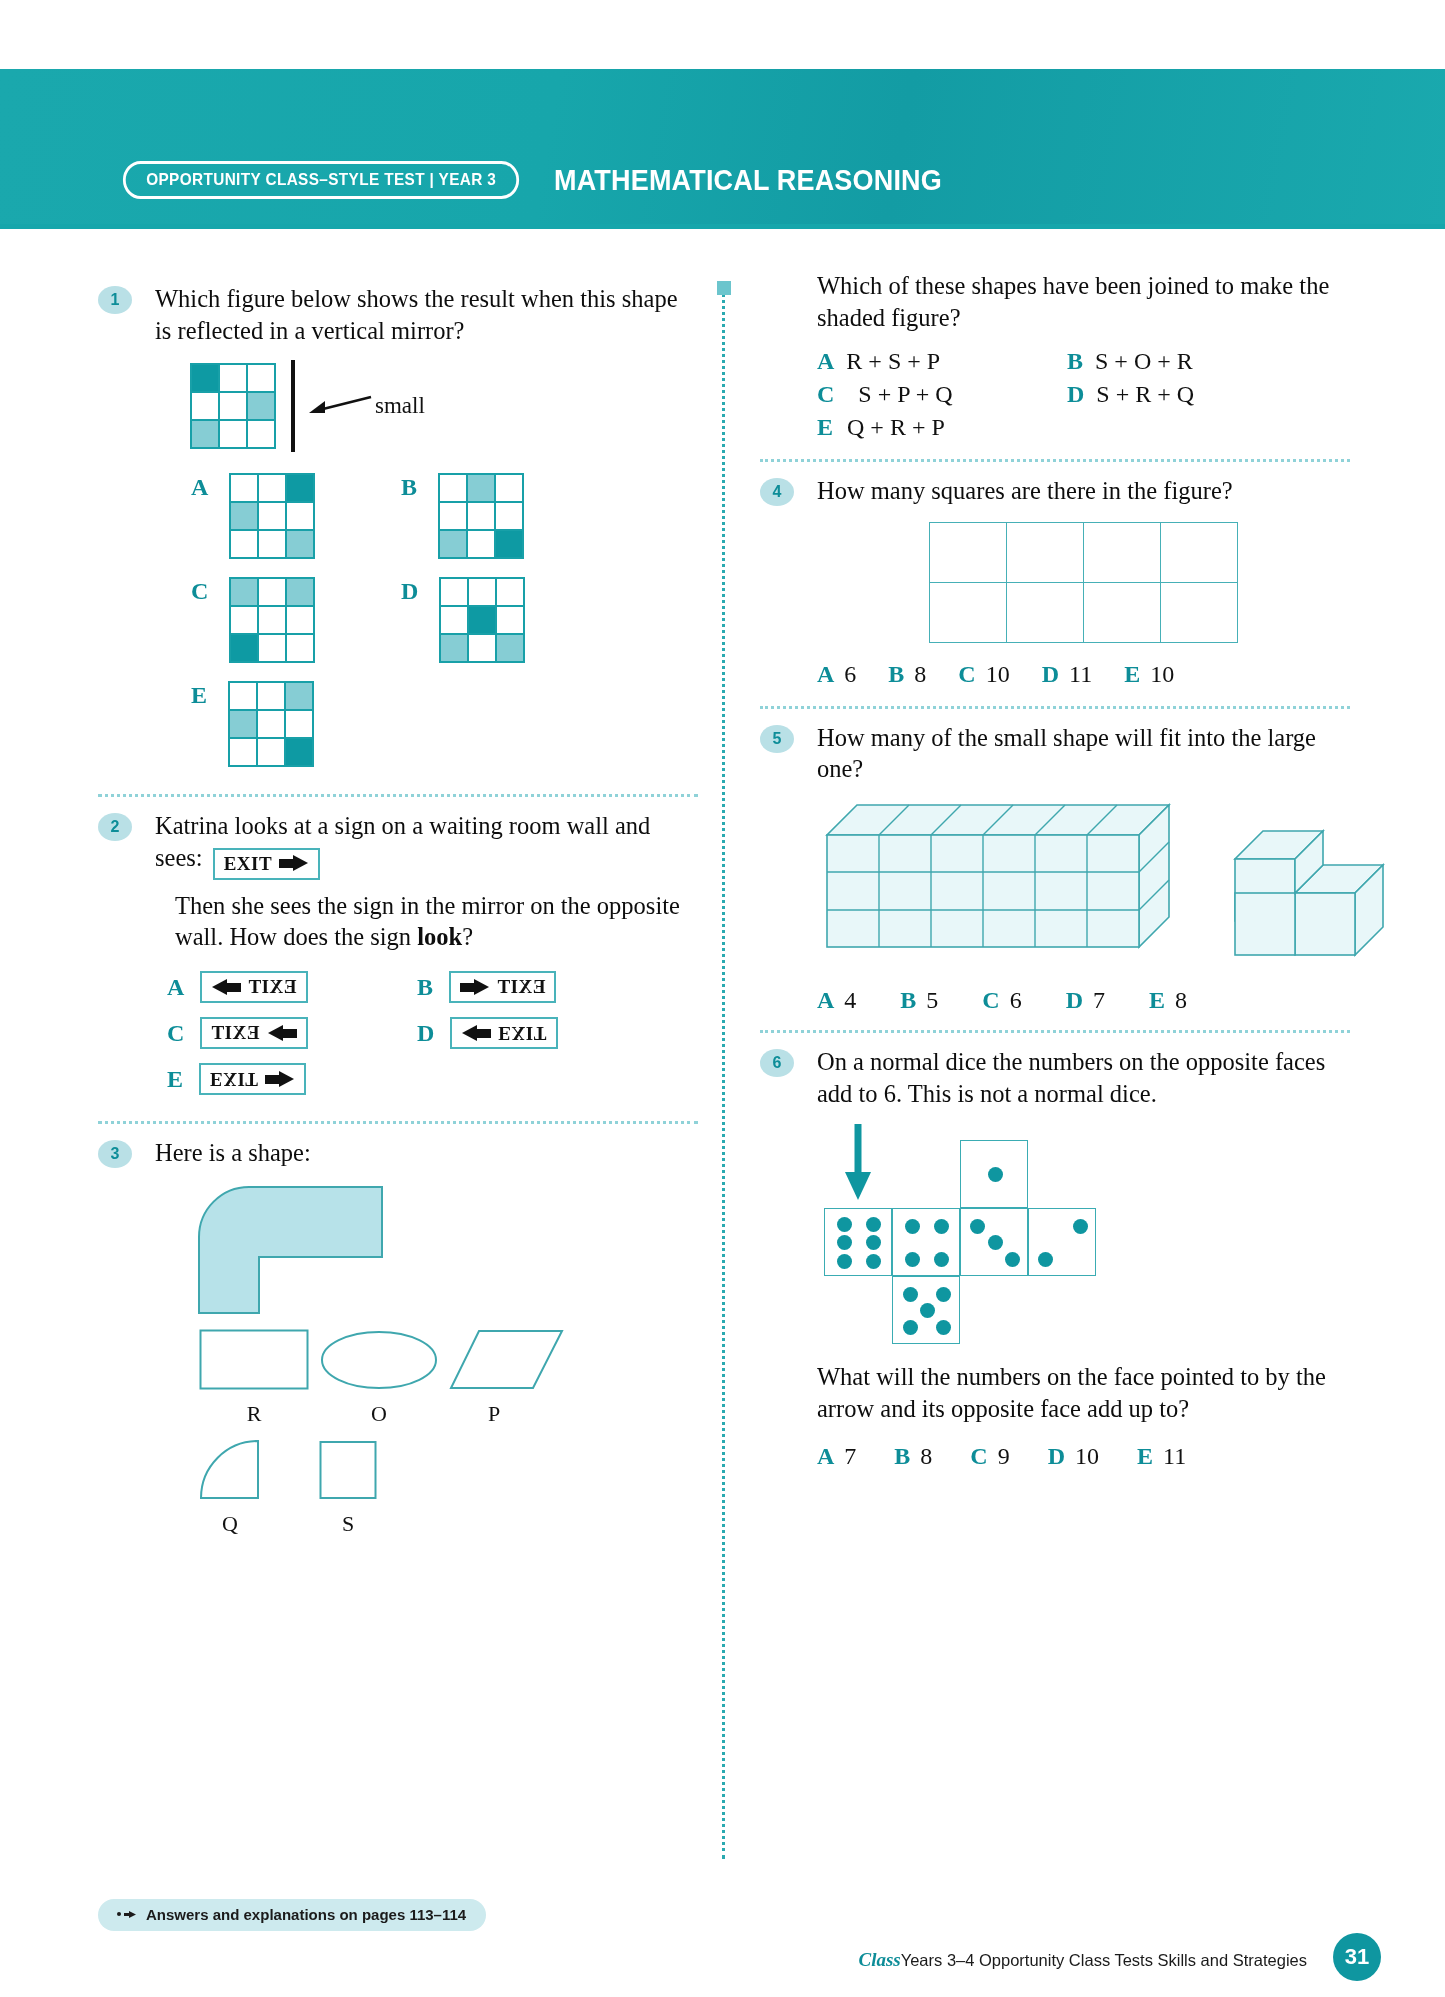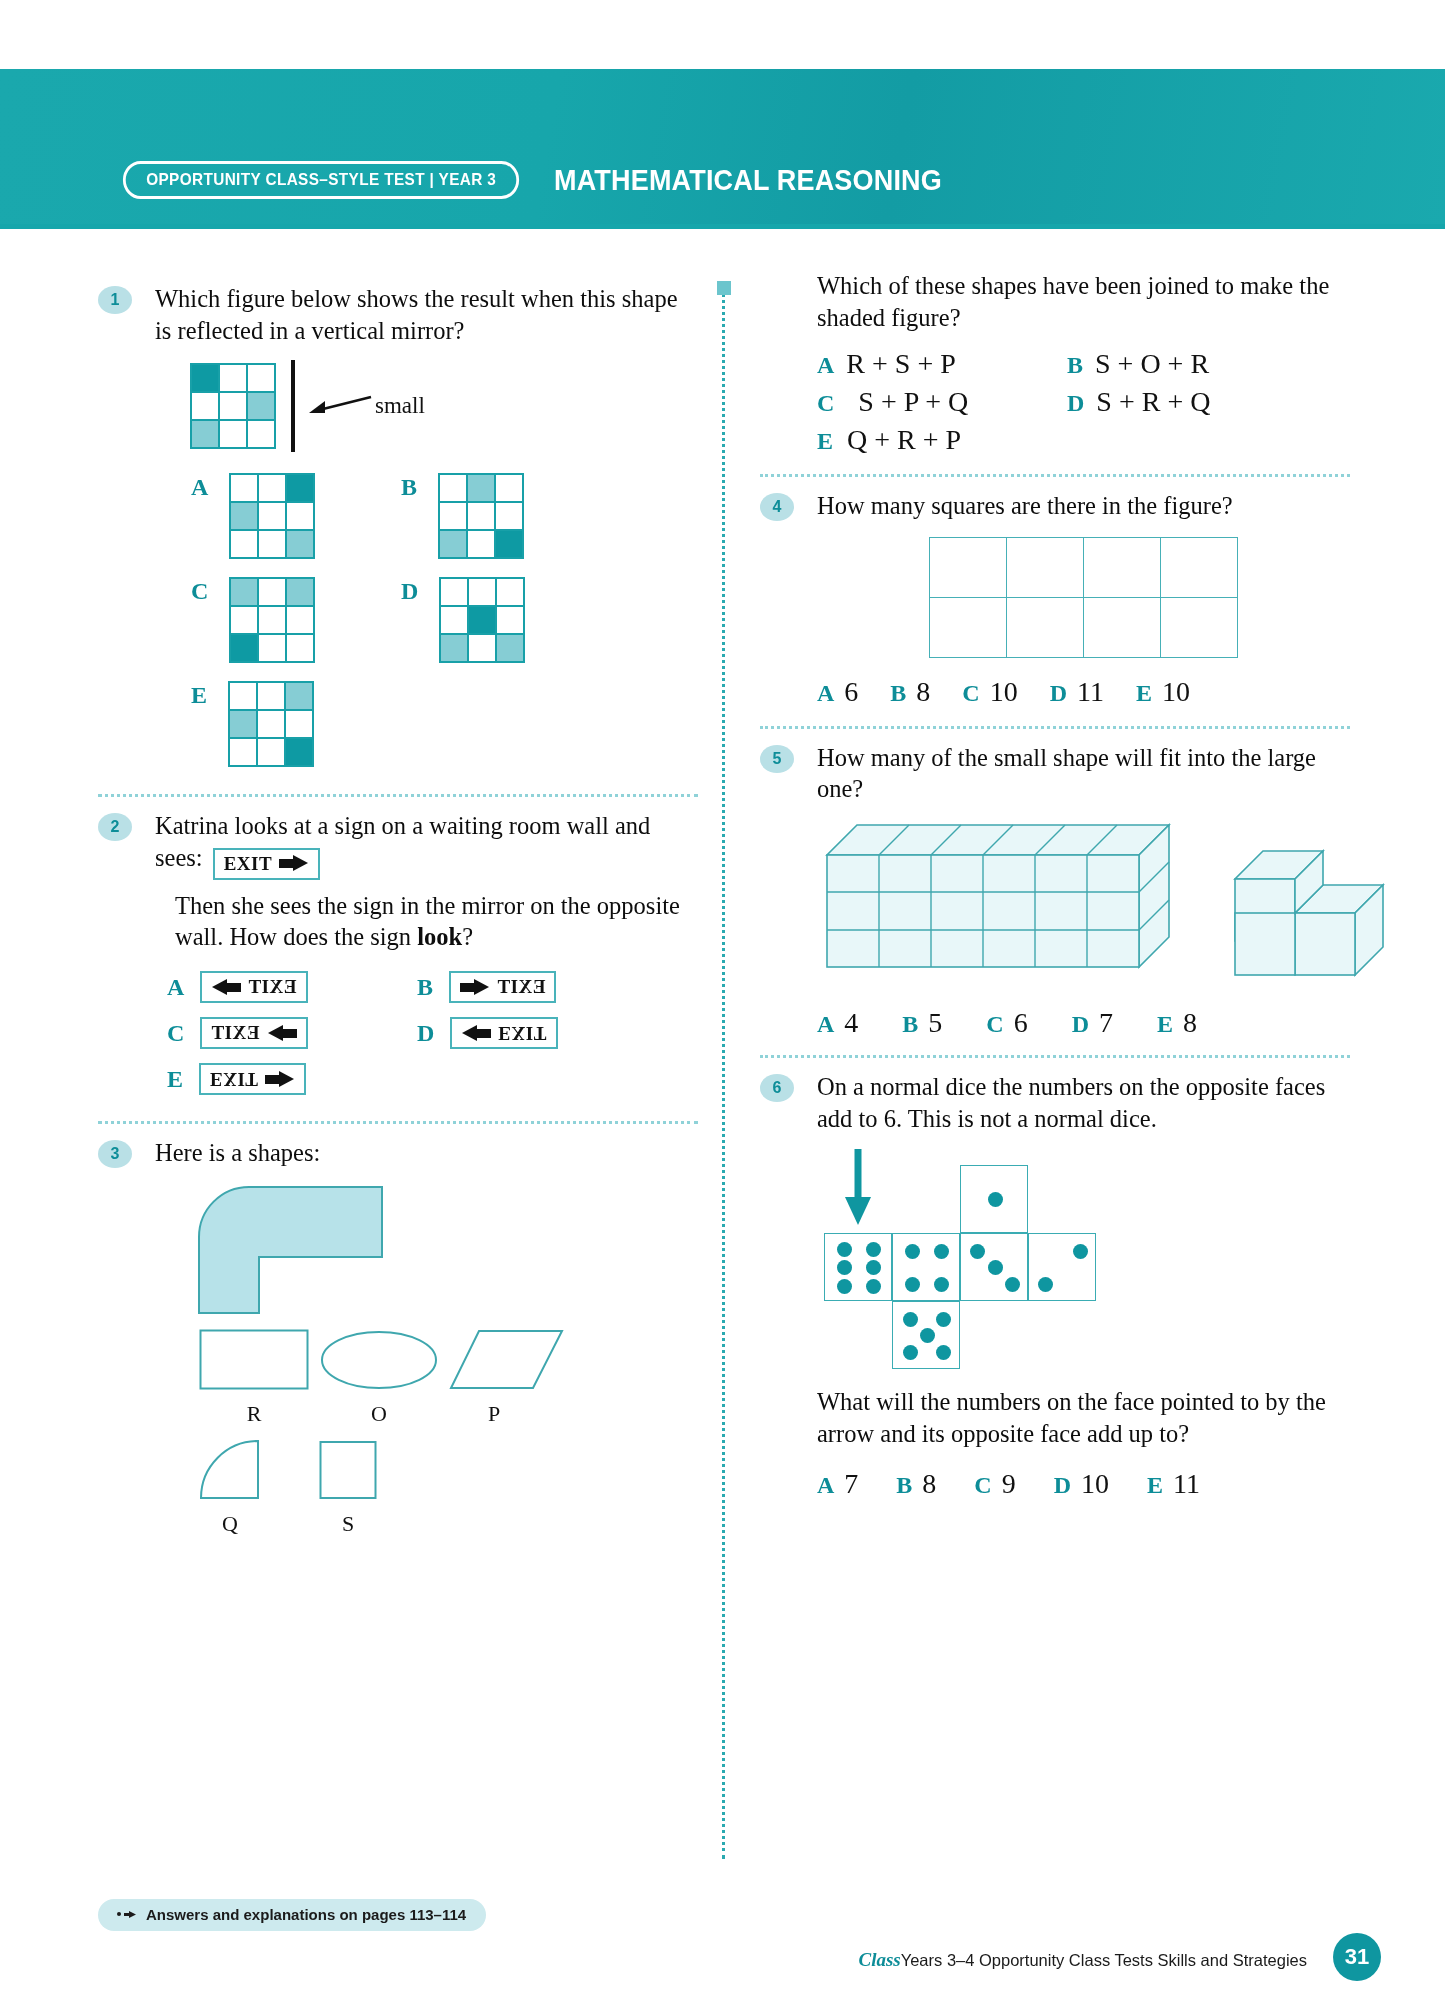--- a/index.html
+++ b/index.html
@@ -83,21 +83,21 @@
     border-top:3px dotted #8fd2d8;
     margin:15px 0 13px 0;
     height:0;
   }
 
   
   .opt-letter {
     color:#0d8d98; font-weight:bold; font-size:24px;
     font-family:"Liberation Serif", serif;
   }
-  .opt-text { font-size:28px; color:#111;text-align:center; }
+  .opt-text { font-size:24px; color:#111;text-align:center; }
   .opt-row { display:flex; align-items:baseline; }
 
   
   .grid3 { display:grid; grid-template-columns:repeat(3,28px); grid-template-rows:repeat(3,28px); }
   .grid3 div { border:2px solid #18a0a8; margin:-1px; }
   .c-w { background:#ffffff; }
   .c-l { background:#86cdd4; }
   .c-d { background:#0e9aa3; }
 
   .mirror-line { width:4px; height:92px; background:#111; }
@@ -358,21 +358,21 @@
         </div>
       </div>
     </div>
   </div>
 
   <div class="dotted-sep" style="margin-top:26px;"></div>
 
   <div class="q">
     <div class="qnum">3</div>
     <div class="qbody">
-      <div class="qtext">Here is a shapes:</div>
+      <div class="qtext">Here is a shape:</div>
 
       <svg width="230" height="130" style="margin-top:16px;margin-left:42px;display:block;">
         <path d="M 2,128 L 2,52 A 50,50 0 0 1 52,2 L 185,2 L 185,72 L 62,72 L 62,128 Z" fill="#b7e2e9" stroke="#3fa7ae" stroke-width="2"></path>
       </svg>
 
       <div style="display:flex;margin-top:14px;margin-left:44px;align-items:flex-end;">
         <div style="width:120px;">
           <svg width="110" height="62">
             <rect x="1.5" y="1.5" width="107" height="58" fill="none" stroke="#3fa7ae" stroke-width="2"></rect>
           </svg>

